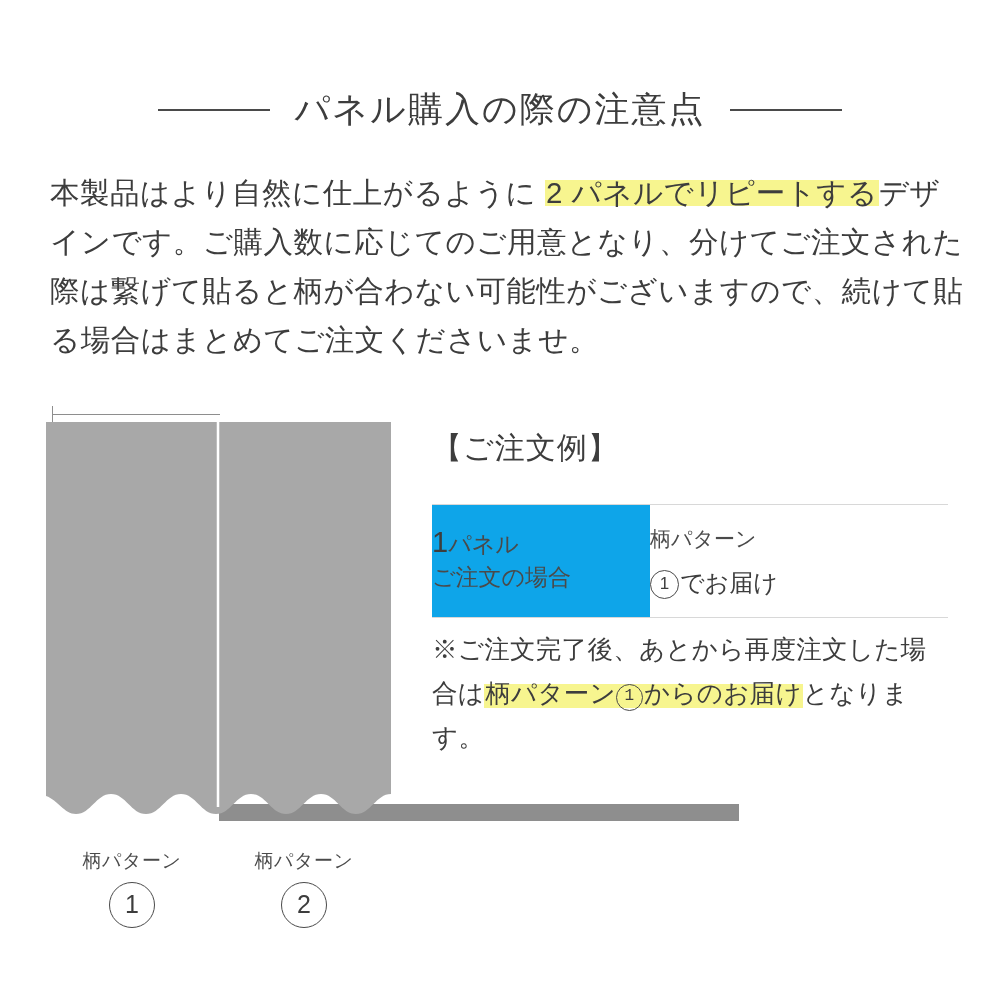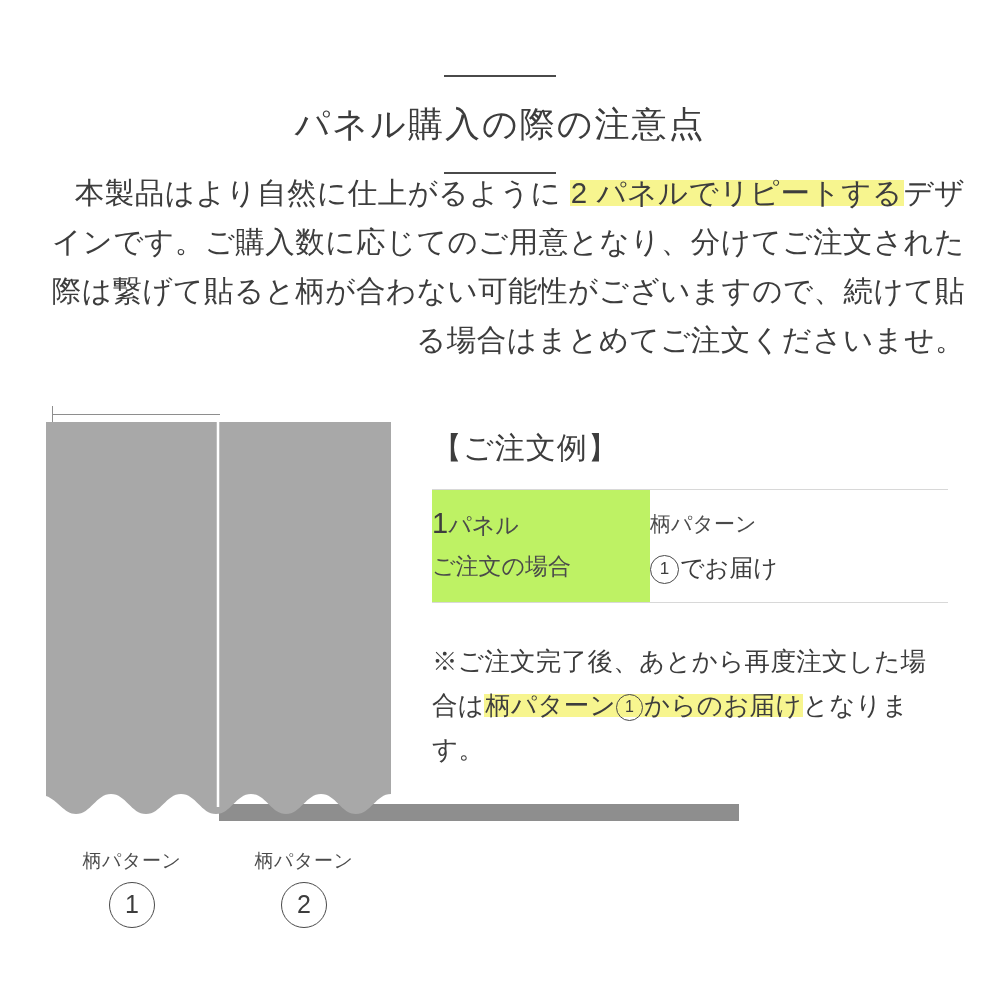--- a/index.html
+++ b/index.html
@@ -12,28 +12,27 @@
     background: #ffffff;
     font-family: "Liberation Sans", sans-serif;
     color: #3b3b3b;
     overflow: hidden;
     position: relative;
   }
 
   
   .title-row {
     position: absolute;
-    top: 75px;
+    top: 86px;
     left: 0;
     width: 1000px;
     display: flex;
     align-items: center;
     justify-content: center;
     gap: 24px;
-    flex-direction: column;
   }
   .title-rule {
     width: 112px;
     height: 2px;
     background: #4a4a4a;
   }
   .title-text {
     font-size: 35px;
     letter-spacing: 2px;
     color: #3d3d3d;
@@ -43,21 +42,20 @@
   
   .lead {
     position: absolute;
     top: 168px;
     left: 50px;
     width: 915px;
     font-size: 29.5px;
     line-height: 49px;
     letter-spacing: 0.5px;
     color: #3d3d3d;
-    text-align: right;
   }
   .hl {
     background: linear-gradient(to bottom, rgba(255,255,255,0) 12%, #f7f58f 12%, #f7f58f 92%, rgba(255,255,255,0) 92%);
     padding: 0 1px;
   }
 
   
   .diagram {
     position: absolute;
     left: 46px;
@@ -141,38 +139,38 @@
   .right {
     position: absolute;
     left: 432px;
     top: 428px;
     width: 520px;
   }
   .right-heading {
     font-size: 30px;
     color: #3d3d3d;
     letter-spacing: 1px;
-    margin-bottom: 20px;
+    margin-bottom: 35px;
   }
   .order-table {
     width: 516px;
     border-collapse: collapse;
   }
   .order-table tr { border-top: 1px solid #d8d8d8; }
   .order-table tr:last-child { border-bottom: 1px solid #d8d8d8; }
   .order-table td {
     padding: 0;
     vertical-align: middle;
     height: 112px;
   }
   .cell-left {
     width: 218px;
-    background: #bef264;
+    background: #0ea5e9;
     padding-left: 26px;
-    line-height: 38px;
+    line-height: 30px;
   }
   .cell-left .big {
     font-size: 29px;
     color: #3d3d3d;
   }
   .cell-left .sm {
     font-size: 23px;
     color: #4a4a4a;
   }
   .cell-right {
@@ -197,26 +195,27 @@
     line-height: 25px;
     border: 1.4px solid #4a4a4a;
     border-radius: 50%;
     font-size: 17px;
     text-align: center;
     vertical-align: 2px;
     margin-right: 1px;
   }
 
   .note {
-    margin-top: 36px;
+    margin-top: 12px;
     font-size: 25.5px;
     line-height: 44px;
     color: #3d3d3d;
     letter-spacing: 0.3px;
     width: 520px;
+    font-family: Liberation Mono, monospace;
   }
   .note .inum {
     width: 25px;
     height: 25px;
     line-height: 23px;
     font-size: 16px;
     vertical-align: 2px;
   }
 </style>
 </head>

